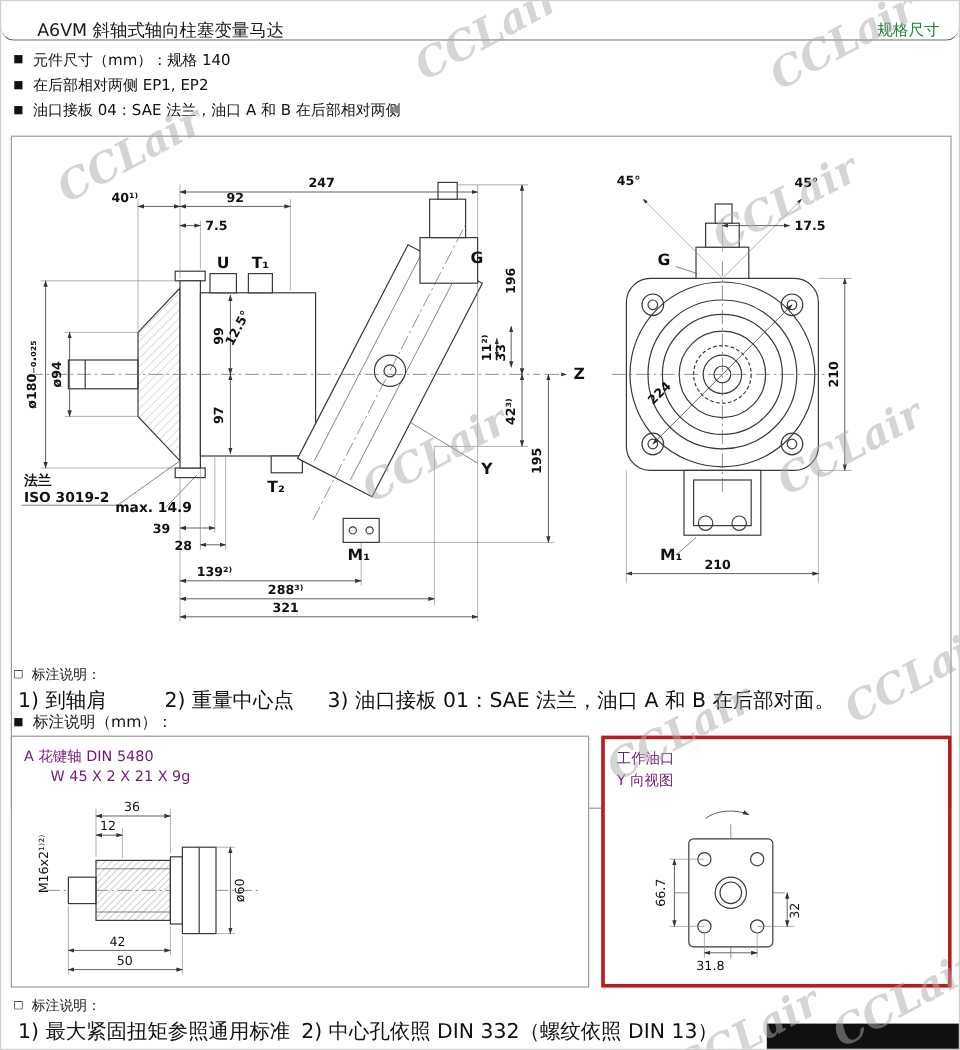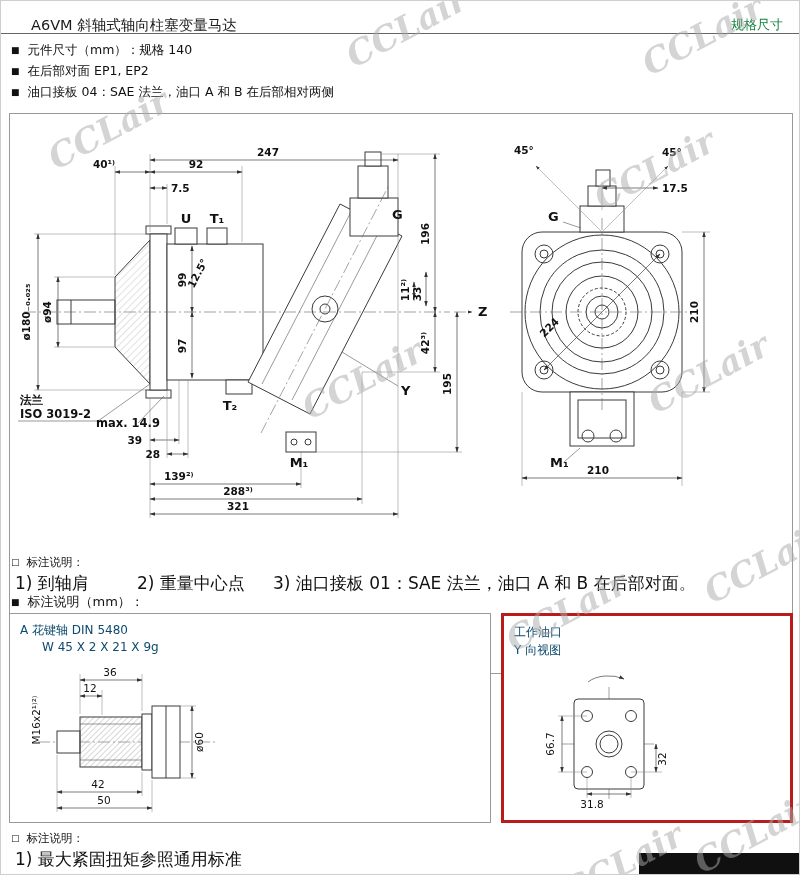--- a/index.html
+++ b/index.html
@@ -1,34 +1,34 @@
 <!DOCTYPE html>
 <html><head>
 <meta charset="utf-8">
 <style>
   * { margin:0; padding:0; box-sizing:border-box; }
   html,body { background:#e9e9e9; }
   body { font-family:"DejaVu Sans","Liberation Sans",sans-serif; }
   .page { position:relative; width:800px; height:875px; background:#fff; overflow:hidden; border:1px solid #cfcfcf; }
 
   
-  .header { position:absolute; left:0; top:0; width:100%; height:33px; display:flex; justify-content:space-between; align-items:center; padding:16px 16px 0 30px; border-bottom:1.5px solid #666; }
+  .header { position:absolute; left:0; top:0; width:100%; height:33px; display:flex; justify-content:space-between; align-items:center; padding:16px 16px 0 30px; border-bottom:1.5px solid #666;border-radius:11px; }
   .header .title { font-size:14.5px; color:#1a1a1a; }
   .header .spec { font-size:13px; color:#15803d; }
 
   
   .bullets { position:absolute; left:10px; top:39px; }
   .bullet-line { display:flex; align-items:center; gap:8px; height:21px; font-size:12.5px; color:#111; }
   .sq { font-size:9px; line-height:1; color:#111; }
 
   
   .drawing-box { position:absolute; left:8px; top:112px; width:784px; height:561px; border:1px solid #999; background:#fff;font-weight:bold; }
   .shaft-box  { position:absolute; left:8px;  top:612px; width:482px; height:210px; border:1px solid #999; background:#fff; }
   .port-box   { position:absolute; left:500px; top:612px; width:292px; height:210px; border:3px solid #b91c1c; background:#fff; }
-  .box-text { position:absolute; font-size:12px; color:#0c4a6e; white-space:nowrap; }
+  .box-text { position:absolute; font-size:12px; color:#701a75; white-space:nowrap; }
 
   
   .note-title { position:absolute; display:flex; align-items:center; gap:7px; font-size:11.5px; color:#111; }
   .note-item { position:absolute; font-size:17px; color:#111; white-space:nowrap; }
   .section-title { position:absolute; display:flex; align-items:center; gap:8px; font-size:13px; color:#111; }
 
   
   .geo  { fill:none; stroke:#3a3a3a; stroke-width:1; }
   .geof { fill:#fff; stroke:#3a3a3a; stroke-width:1; }
   .thin { fill:none; stroke:#555; stroke-width:0.6; }
@@ -53,21 +53,21 @@
     <span class="spec">规格尺寸</span>
   </div>
 
   <div class="bullets">
     <div class="bullet-line">
       <span class="sq">■</span>
       <span>元件尺寸（mm）：规格 140</span>
     </div>
     <div class="bullet-line">
       <span class="sq">■</span>
-      <span>在后部对面 EP1, EP2</span>
+      <span>在后部相对两侧 EP1, EP2</span>
     </div>
     <div class="bullet-line">
       <span class="sq">■</span>
       <span>油口接板 04：SAE 法兰，油口 A 和 B 在后部相对两侧</span>
     </div>
   </div>
 
   <div class="drawing-box">
     <svg width="782" height="434" viewBox="0 0 782 434">
       <defs>
@@ -337,20 +337,21 @@
         <text class="dimtext" text-anchor="middle" transform="rotate(-90 162 143)" x="162" y="143">32</text>
       </g>
     </svg>
   </div>
 
   <div class="note-title" style="left:10px; top:830px;">
     <span class="sq">□</span>
     <span>标注说明：</span>
   </div>
   <span class="note-item" style="left:14px; top:847px;">1) 最大紧固扭矩参照通用标准</span>
+  <span class="note-item" style="left:250px; top:847px;">2) 中心孔依照 DIN 332（螺纹依照 DIN 13）</span>
 
   <div class="black-block"></div>
 
   <span class="watermark" style="left:340px; top:6px;">CCLair</span>
   <span class="watermark" style="left:636px; top:14px;">CCLair</span>
   <span class="watermark" style="left:42px;  top:108px;">CCLair</span>
   <span class="watermark" style="left:588px; top:148px;">CCLair</span>
   <span class="watermark" style="left:296px; top:358px;">CCLair</span>
   <span class="watermark" style="left:642px; top:352px;">CCLair</span>
   <span class="watermark" style="left:500px; top:590px;">CCLair</span>

